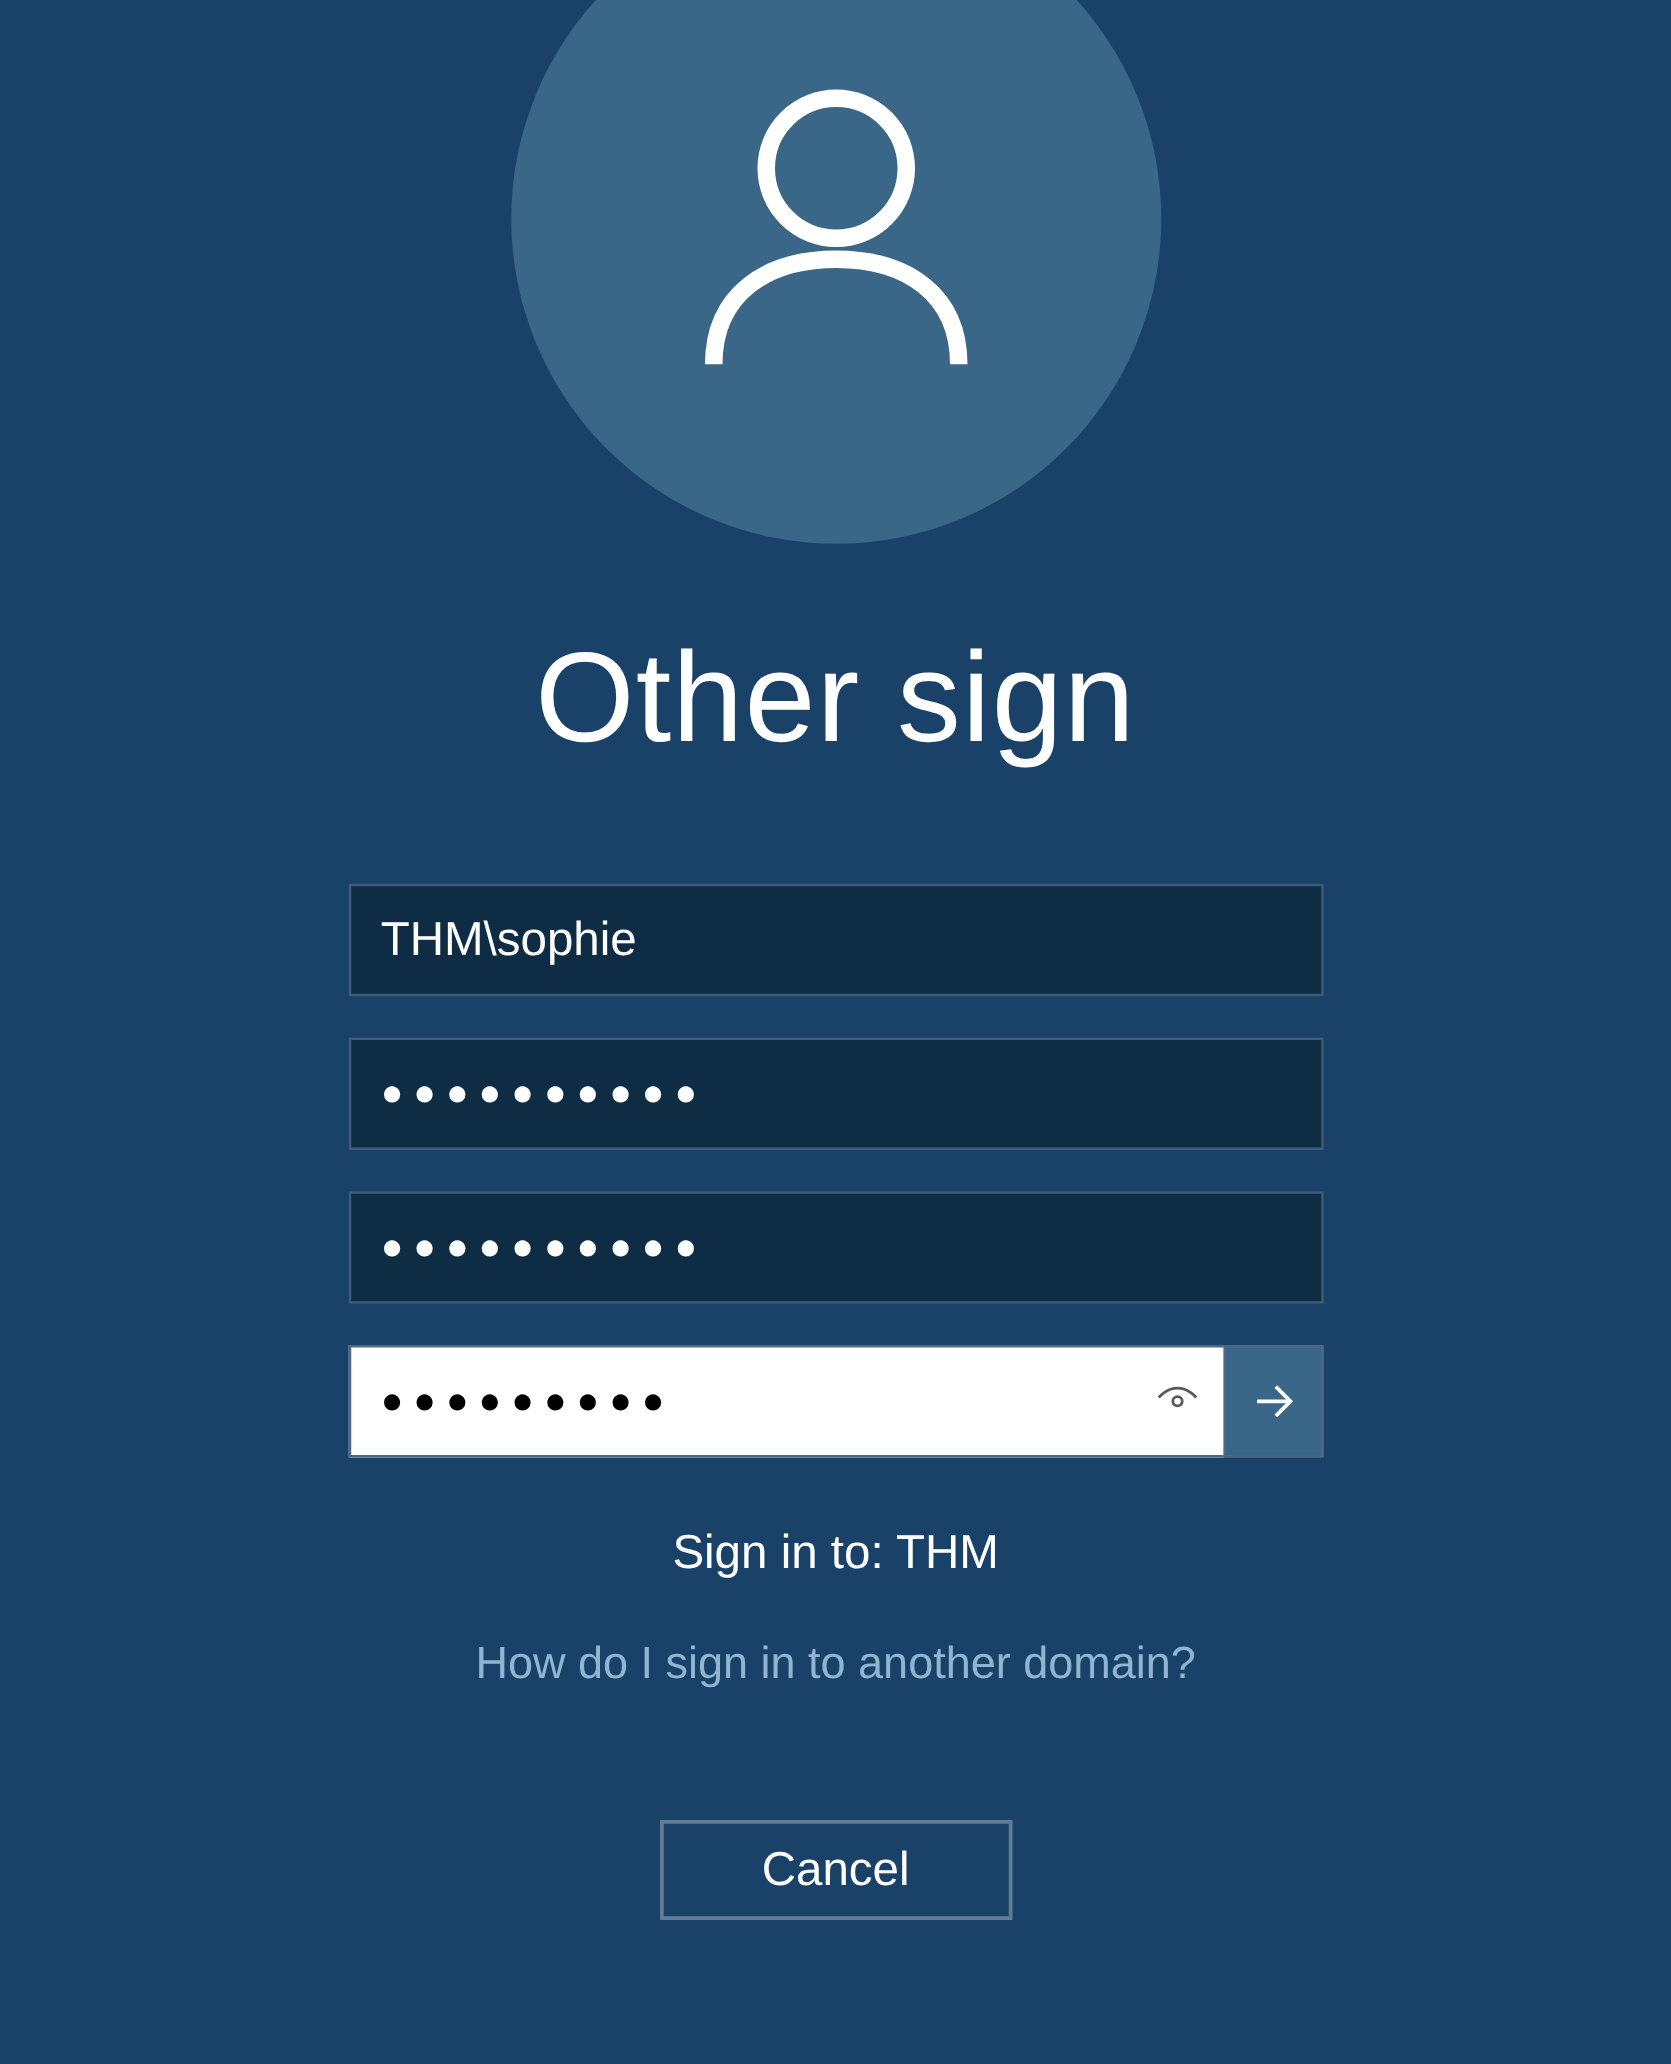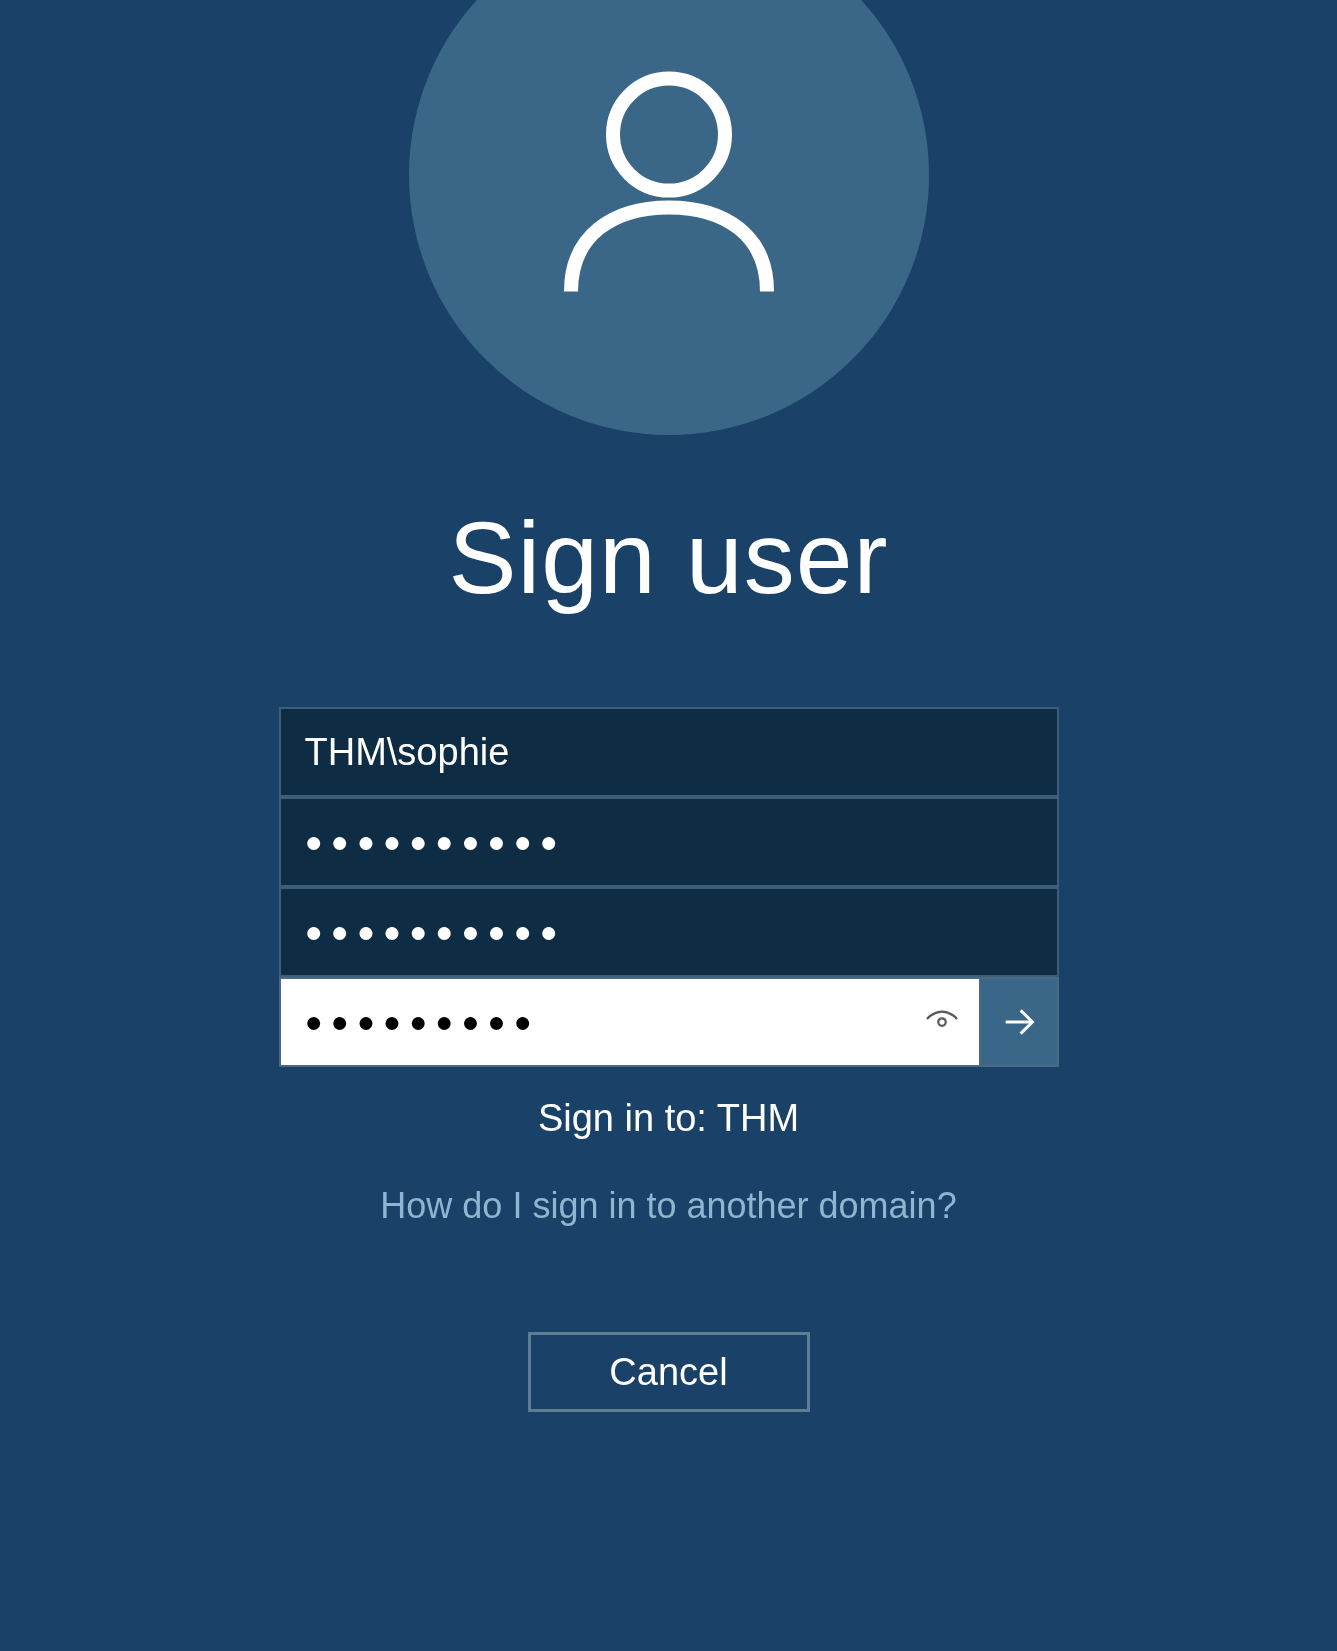--- a/index.html
+++ b/index.html
@@ -38,20 +38,21 @@
       font-size: 102px;
       font-weight: 300;
       color: #ffffff;
       margin-top: 65px;
       letter-spacing: 1px;
     }
     .input-group {
       margin-top: 90px;
       display: flex;
       flex-direction: column;
+      gap: 33px;
       align-items: center;
     }
     .text-input {
       width: 780px;
       height: 90px;
       background-color: #0e2d44;
       border: 2px solid #3c5e78;
       color: #ffffff;
       font-size: 38px;
       font-family: 'Segoe UI', Tahoma, sans-serif;
@@ -108,21 +109,21 @@
       cursor: pointer;
     }
     .submit-arrow {
       width: 40px;
       height: 40px;
     }
     .signin-label {
       font-size: 38px;
       font-weight: 400;
       color: #ffffff;
-      margin-top: 30px;
+      margin-top: 55px;
     }
     .help-link {
       font-size: 36px;
       font-weight: 400;
       color: #8fb5d0;
       margin-top: 45px;
       cursor: pointer;
     }
     .cancel-btn {
       width: 282px;
@@ -146,21 +147,21 @@
 </head>
 <body>
 
 <div class="avatar-container">
   <svg class="avatar-svg" viewBox="0 0 100 100" fill="none" stroke="#ffffff" stroke-width="5">
     <circle cx="50" cy="32" r="20"></circle>
     <path d="M 15 88 C 15 68, 30 58, 50 58 C 70 58, 85 68, 85 88"></path>
   </svg>
 </div>
 
-<div class="user-title">Sign user</div>
+<div class="user-title">Other sign</div>
 
 <div class="input-group">
   <input type="text" class="text-input" value="THM\sophie" style="">
 
   <input type="text" class="text-input password-dots" value="●●●●●●●●●●" style="">
 
   <input type="text" class="text-input password-dots" value="●●●●●●●●●●" style="">
 
   <div class="active-row-wrapper">
     <input type="text" class="active-input" value="●●●●●●●●●" style="">

